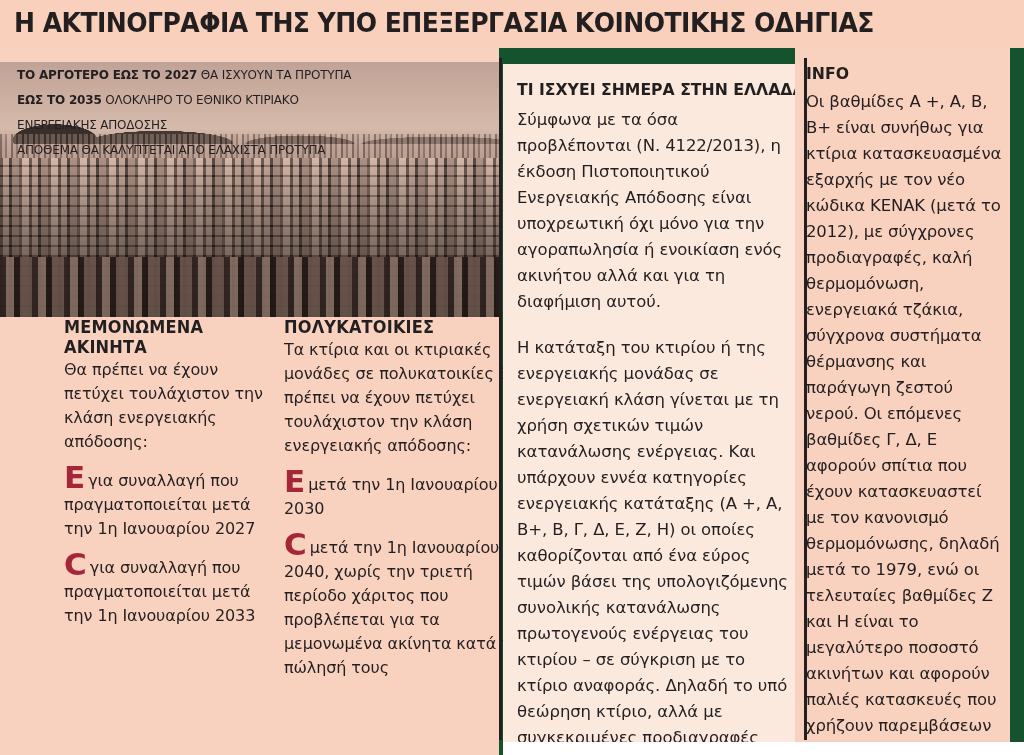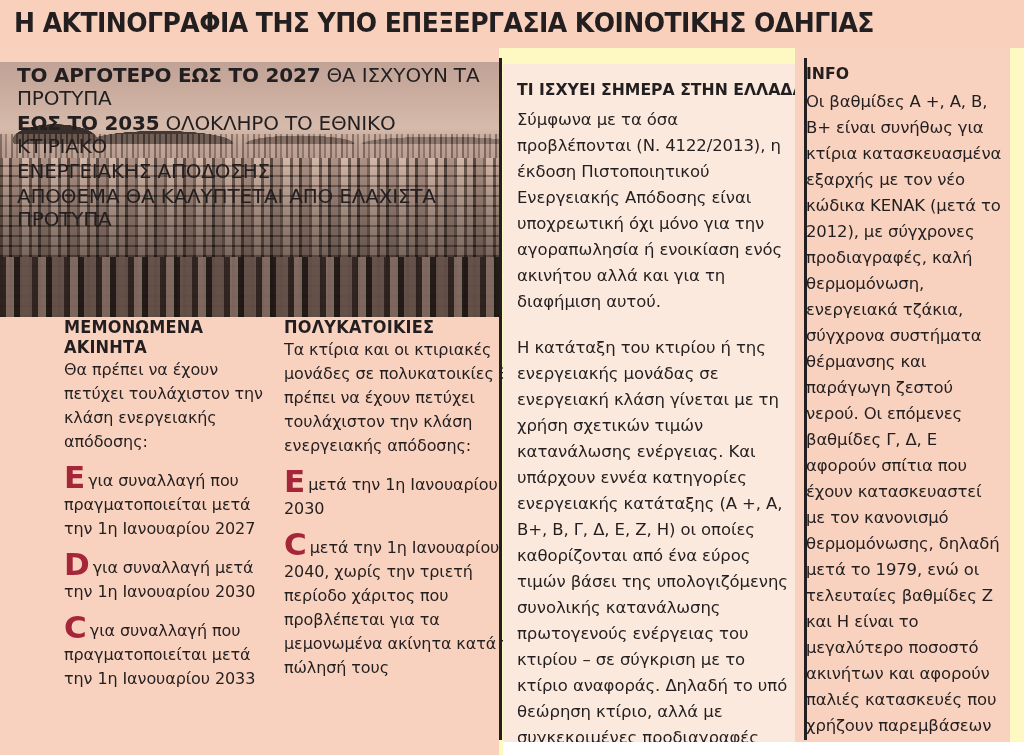--- a/index.html
+++ b/index.html
@@ -11,21 +11,21 @@
     width: 1024px;
     height: 755px;
     font-family: "DejaVu Sans", "Liberation Sans", sans-serif;
     overflow: hidden;
   }
 
   .page {
     position: relative;
     width: 1024px;
     height: 755px;
-    background: #fef9c3;
+    background: #14532d;
     overflow: hidden;
   }
 
   
   .title-bar {
     position: absolute;
     left: 0; top: 0;
     width: 1024px;
     height: 48px;
     background: #f9d0bc;
@@ -79,21 +79,21 @@
   
   .lead {
     position: absolute;
     left: 17px;
     top: 16px;
     width: 470px;
     z-index: 3;
   }
   .lead p {
     margin: 0 0 2px 0;
-    font-size: 20px;
+    font-size: 12px;
     line-height: 23px;
     color: #231f20;
     letter-spacing: -0.2px;
   }
   .lead .b { font-weight: 700; }
 
   
   .photo {
     position: absolute;
     left: 0;
@@ -322,23 +322,20 @@
         <div class="sec-head">
           <span>ΜΕΜΟΝΩΜΕΝΑ</span><br>
           <span>ΑΚΙΝΗΤΑ</span>
         </div>
         <p class="body-txt">Θα πρέπει να έχουν πετύχει τουλάχιστον την κλάση ενεργειακής απόδοσης:</p>
 
         <div class="grade-item">
           <span class="grade-letter">E</span><span>για συναλλαγή που πραγματοποιείται μετά την 1η Ιανουαρίου 2027</span>
         </div>
         <div class="grade-item">
-          <span class="grade-letter">D</span><span>για συναλλαγή μετά την 1η Ιανουαρίου 2030</span>
-        </div>
-        <div class="grade-item">
           <span class="grade-letter">C</span><span>για συναλλαγή που πραγματοποιείται μετά την 1η Ιανουαρίου 2033</span>
         </div>
       </div>
 
       <div class="sub s2">
         <div class="sec-head">ΠΟΛΥΚΑΤΟΙΚΙΕΣ</div>
         <p class="body-txt">Τα κτίρια και οι κτιριακές μονάδες σε πολυκατοικίες θα πρέπει να έχουν πετύχει τουλάχιστον την κλάση ενεργειακής απόδοσης:</p>
 
         <div class="grade-item">
           <span class="grade-letter">E</span><span>μετά την 1η Ιανουαρίου 2030</span>

